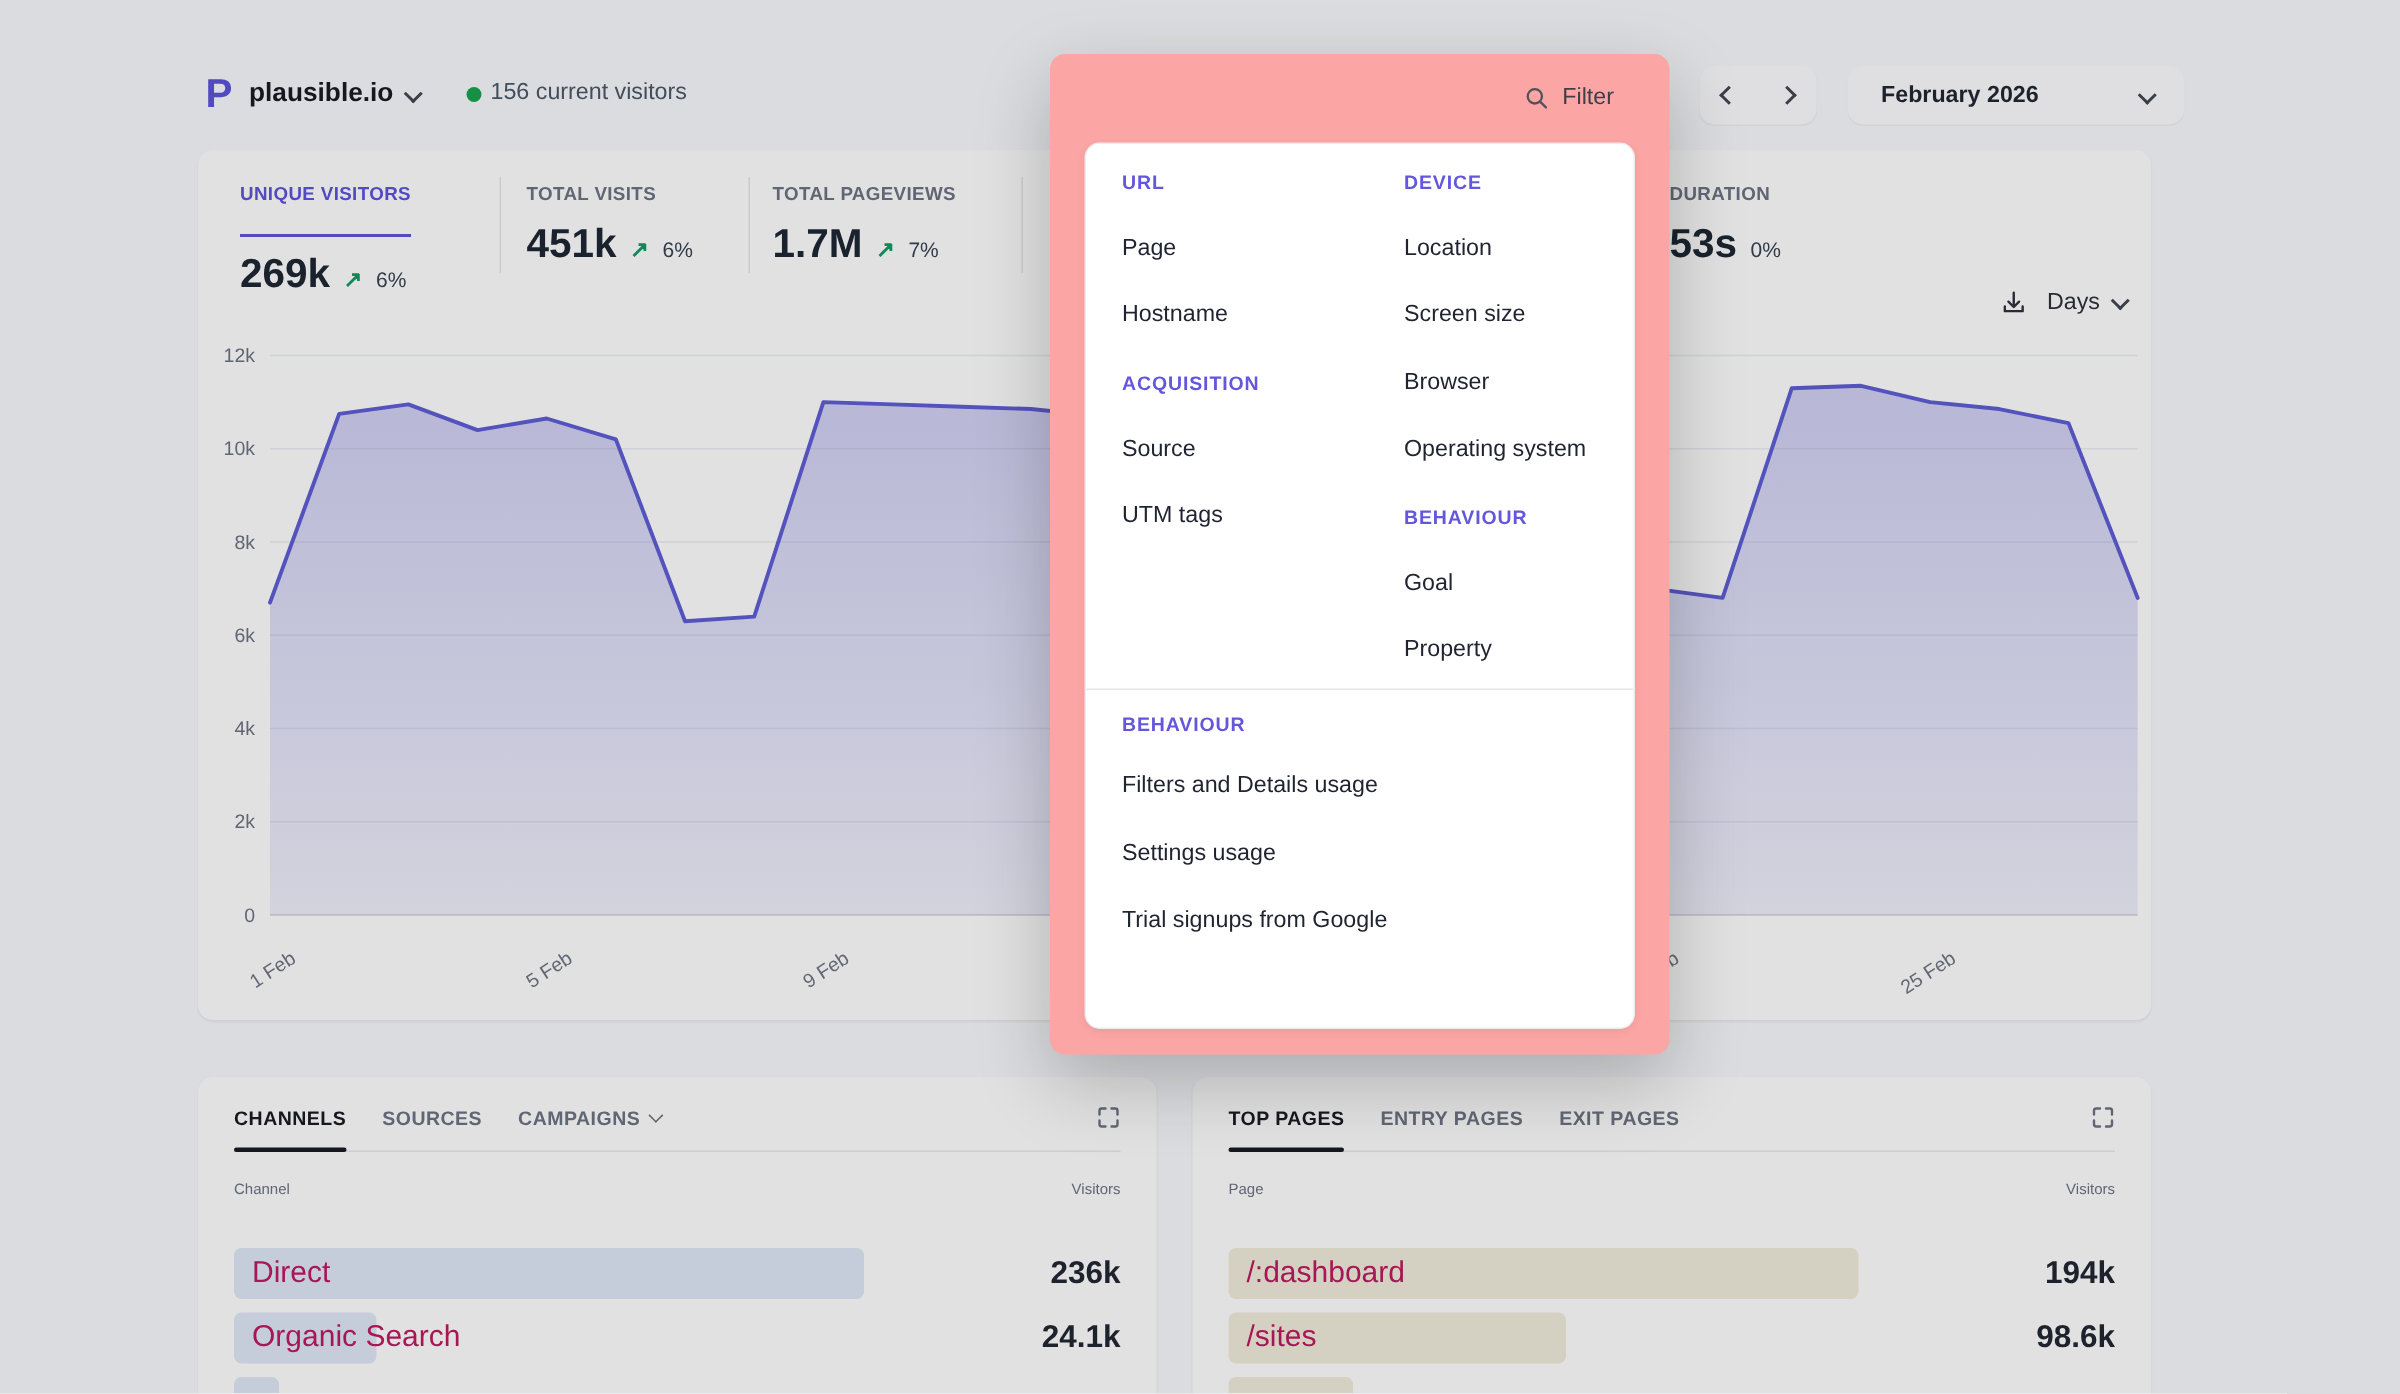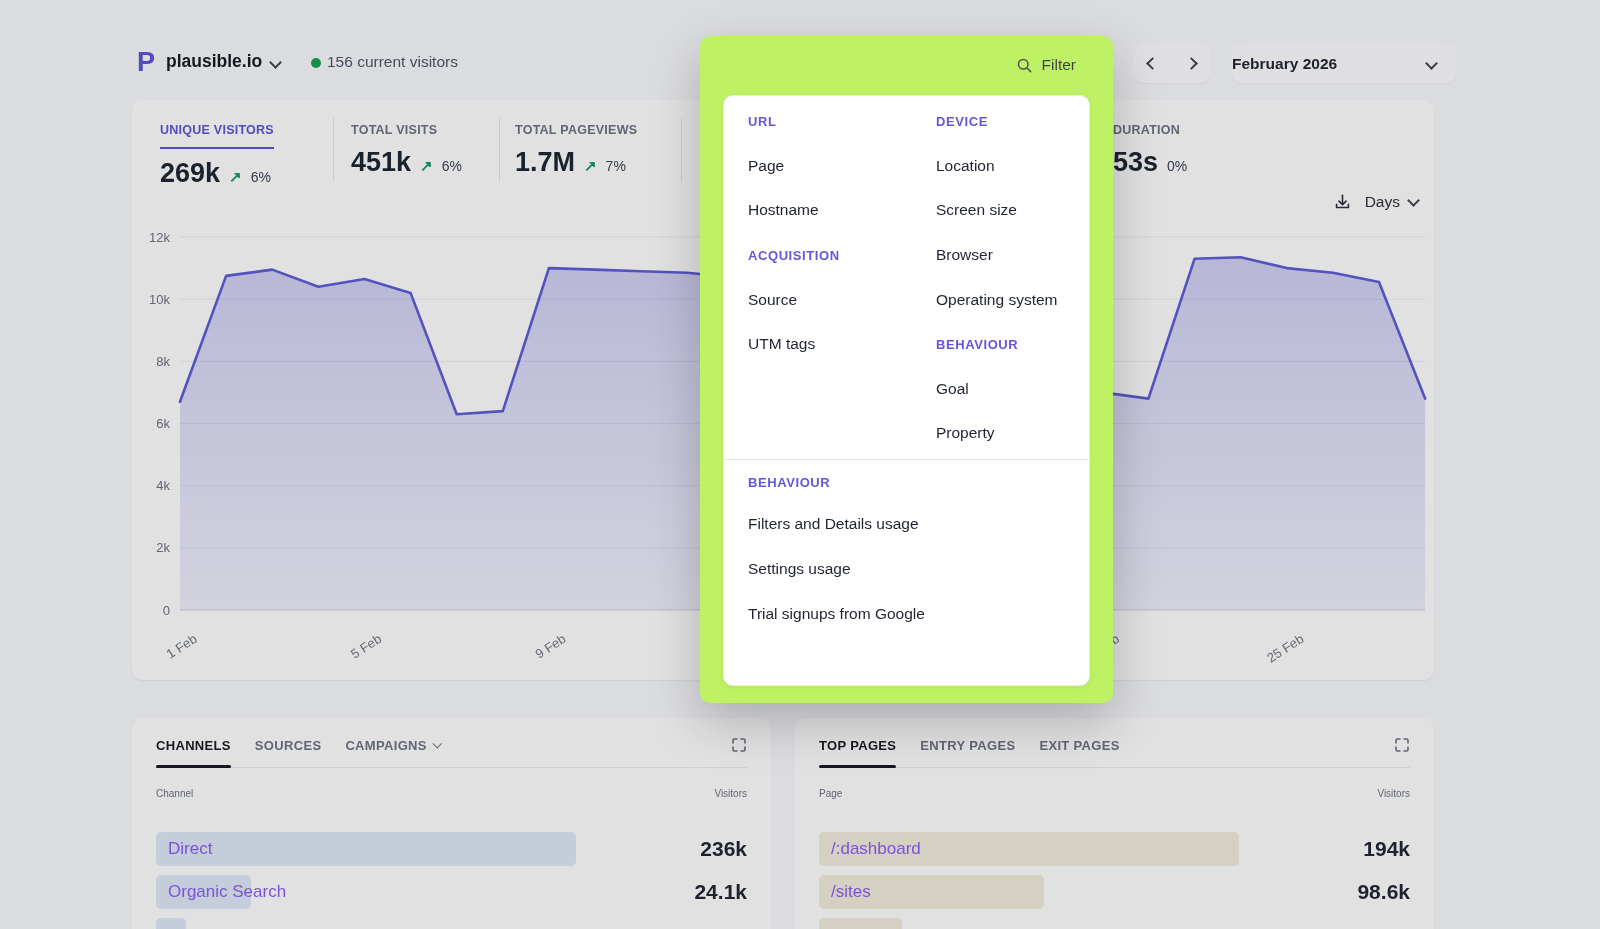--- a/index.html
+++ b/index.html
@@ -14,28 +14,28 @@
   .chv.left{transform:rotate(135deg);}
   .chv.right{transform:rotate(-45deg);}
   .site-chv{left:271px;top:58px;}
   .live-dot{left:311px;top:58px;width:10px;height:10px;border-radius:50%;background:#16a34a;}
   .live-label{left:327px;top:53px;font-size:15.5px;color:#4b5563;}
   .nav-group{left:1133px;top:44px;width:78px;height:39px;background:#fdfdfe;border-radius:10px;
              display:flex;box-shadow:0 1px 1px rgba(15,23,42,.05);}
   .nav-group>div{flex:1;display:flex;align-items:center;justify-content:center;cursor:pointer;}
   .period-btn{left:1232px;top:44px;width:224px;height:39px;background:#fdfdfe;border-radius:10px;
               display:flex;align-items:center;box-shadow:0 1px 1px rgba(15,23,42,.05);}
-  .period-btn span.lbl{font-size:15.5px;font-weight:600;color:#1f2430;flex:1;}
+  .period-btn span.lbl{margin-left:22px;font-size:15.5px;font-weight:600;color:#1f2430;flex:1;}
   .period-btn .chv{margin-right:20px;}
   
   .card{position:absolute;background:#ffffff;border-radius:10px;box-shadow:0 1px 2px rgba(15,23,42,.07);}
   #main-card{left:132px;top:100px;width:1302px;height:580px;}
   .stat{position:absolute;top:20px;}
   .stat-label{display:inline-block;font-size:12.5px;font-weight:700;letter-spacing:.02em;color:#6b7280;}
-  .stat.active .stat-label{color:#5c52d9;border-bottom:2px solid #5c52d9;padding-bottom:10px;}
+  .stat.active .stat-label{color:#5c52d9;border-bottom:2px solid #5c52d9;padding-bottom:20px;}
   .stat-value-row{margin-top:9px;display:flex;align-items:baseline;gap:9px;}
   .stat-value{font-size:27px;font-weight:700;color:#1b2430;}
   .stat-arrow{font-size:15px;font-weight:700;color:#0f9960;}
   .stat-delta{font-size:14px;color:#374151;}
   .stat-divider{position:absolute;top:18px;width:1px;height:64px;background:#e5e7eb;}
   .interval-ctl{right:16px;top:92px;display:flex;align-items:center;gap:13px;}
   .interval-ctl .days{font-size:15.5px;color:#2b2f38;display:flex;align-items:center;gap:9px;cursor:pointer;}
   
   .bd-card{top:718px;width:639px;height:240px;}
   .tabs-row{position:absolute;left:24px;right:24px;top:14px;height:26px;display:flex;align-items:center;gap:24px;}
@@ -43,25 +43,25 @@
   .tab.active{color:#16191f;font-weight:700;text-align:center;}
   .tab .chv{width:5.5px;height:5.5px;border-width:0 1.7px 1.7px 0;border-color:#6b7280;margin-top:-3px;}
   .expand-btn{margin-left:auto;cursor:pointer;display:flex;align-items:center;}
   .tab-divider{position:absolute;left:24px;right:24px;top:49px;height:1px;background:#e8eaee;}
   .tab-underline{position:absolute;left:0;top:-2px;height:3px;background:#16191f;border-radius:2px;}
   .cols-row{position:absolute;left:24px;right:24px;top:70px;display:flex;justify-content:space-between;
             font-size:10px;color:#6b7280;}
   .rows-wrap{position:absolute;left:24px;right:24px;top:114px;}
   .bd-row{position:relative;height:34px;margin-bottom:9px;}
   .bd-bar{position:absolute;left:0;top:0;bottom:0;border-radius:5px;}
-  .bd-name{position:absolute;left:12px;top:50%;transform:translateY(-50%);font-size:17px;color:#8b5cf6;}
+  .bd-name{position:absolute;left:12px;top:50%;transform:translateY(-50%);font-size:20px;color:#be185d;}
   .bd-value{position:absolute;right:0;top:50%;transform:translateY(-50%);font-size:21px;font-weight:600;color:#1f2430;}
   
   #backdrop{position:absolute;inset:0;background:rgba(22,22,30,.13);z-index:50;}
-  #filter-modal{position:absolute;left:700px;top:36px;width:413px;height:667px;background:#bef264;
+  #filter-modal{position:absolute;left:700px;top:36px;width:413px;height:667px;background:#fca5a5;
                 border-radius:10px;box-shadow:0 18px 50px rgba(0,0,0,.22);z-index:60;}
   .fm-search{position:absolute;right:37px;top:20px;display:flex;align-items:center;gap:9px;cursor:text;}
   .fm-search span{font-size:15.5px;color:#3f3f46;}
   .fm-panel{position:absolute;left:23px;right:23px;top:59px;bottom:17px;border:1px solid #ececf1;
             border-radius:10px;box-shadow:0 2px 6px rgba(0,0,0,.06);background:#fff;}
   .fm-col{position:absolute;top:3px;width:178px;}
   .fm-col.left{left:24px;} .fm-col.right{left:212px;}
   .fm-row{height:44.6px;display:flex;align-items:center;}
   .fm-header{font-size:13px;font-weight:700;letter-spacing:.045em;color:#6457db;}
   .fm-item{font-size:15.5px;color:#1f2430;cursor:pointer;}

